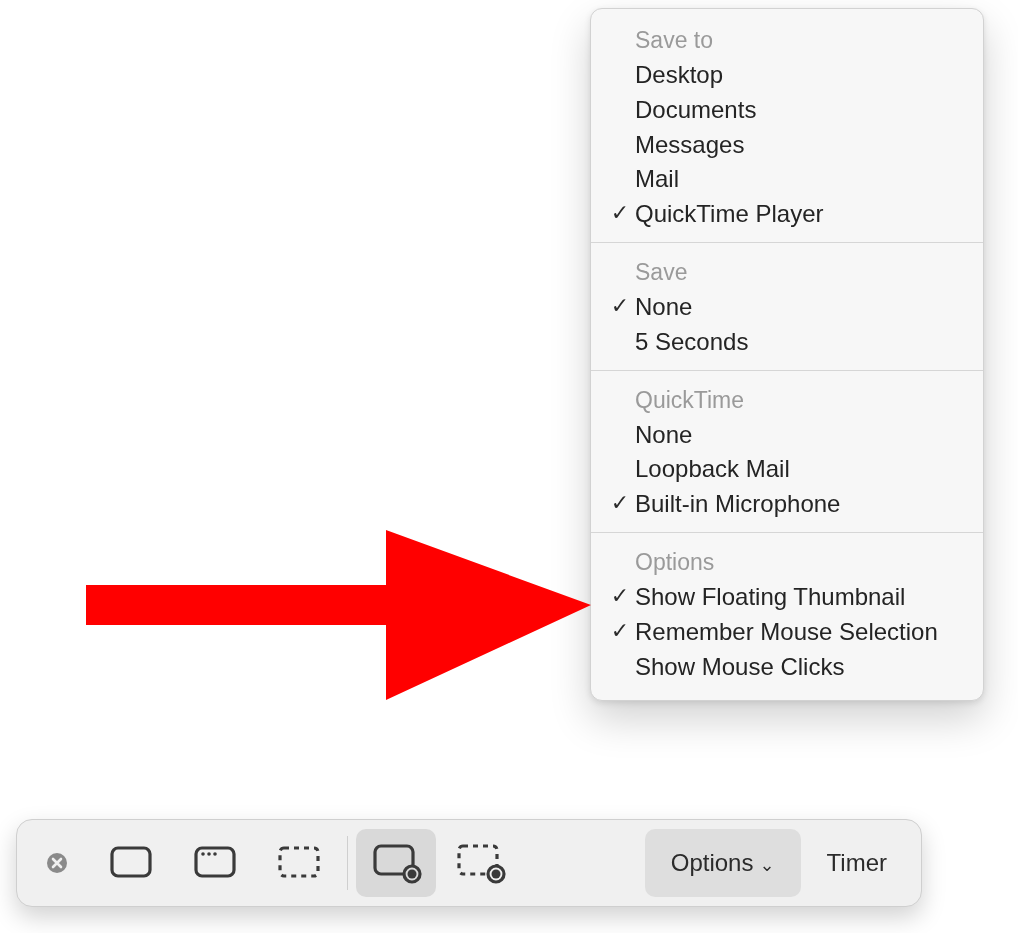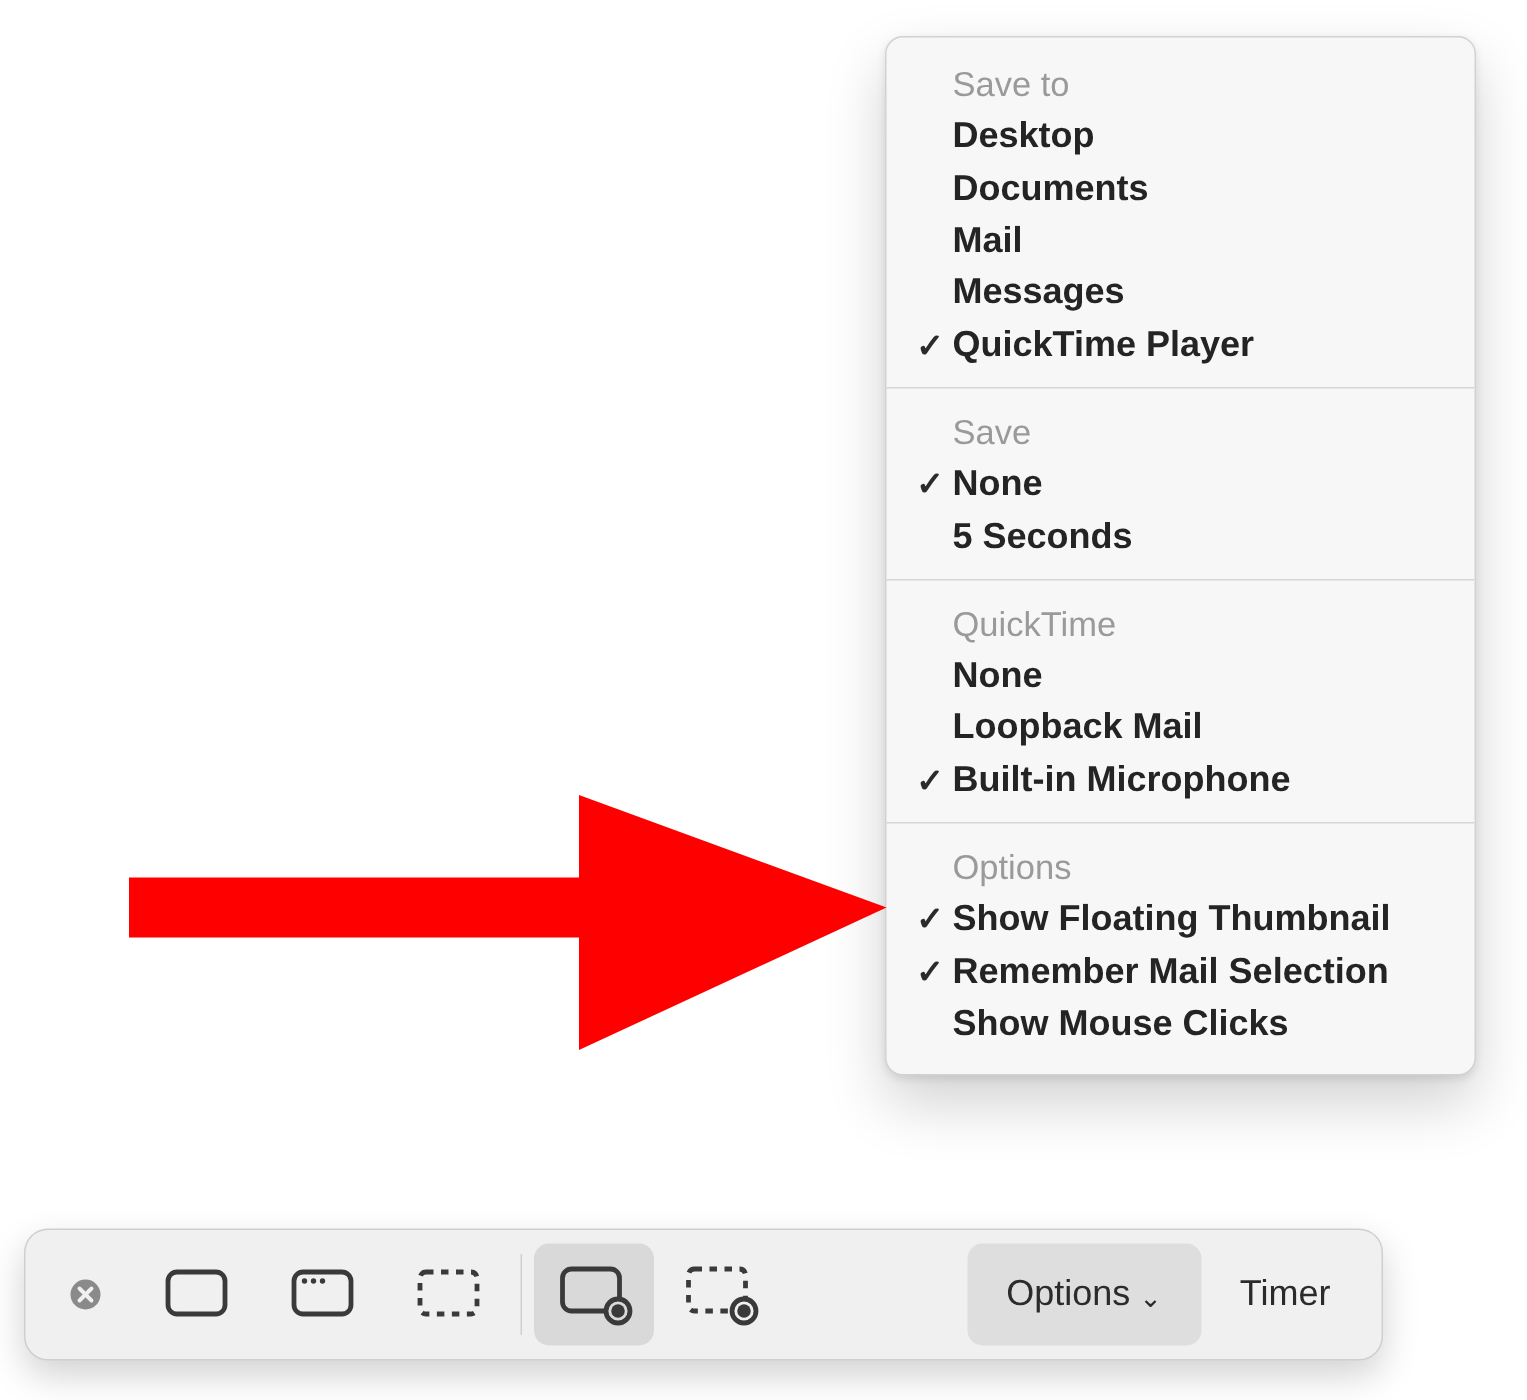--- a/index.html
+++ b/index.html
@@ -9,21 +9,21 @@
     height: 933px;
     background: #ffffff;
     font-family: -apple-system, "Helvetica Neue", Arial, sans-serif;
     color: #1c1c1c;
     overflow: hidden;
   }
 
   
   .menu {
     position: absolute;
-    top: 24px;
+    top: 8px;
     left: 590px;
     width: 394px;
     background: #f7f7f7;
     border: 1px solid #d2d2d2;
     border-radius: 12px;
     box-shadow: 0 18px 40px rgba(0,0,0,0.18), 0 2px 6px rgba(0,0,0,0.10);
     padding: 6px 0 10px 0;
     box-sizing: border-box;
   }
   .menu-section { padding: 6px 0 6px 0; }
@@ -33,27 +33,25 @@
     margin: 4px 0;
   }
   .menu-header {
     font-size: 23px;
     color: #9a9a9a;
     padding: 6px 22px 4px 44px;
     cursor: default;
   }
   .menu-item {
     display: flex;
-    align-items: center;
     font-size: 24px;
     line-height: 1.45;
     color: #242424;
     padding: 0 22px 0 14px;
     cursor: default;
-    font-weight: bold;
   }
   .menu-item .check {
     width: 30px;
     text-align: center;
     font-size: 22px;
     color: #2b2b2b;
     visibility: hidden;
   }
   .menu-item.checked .check { visibility: visible; }
   .menu-item .label { flex: 1 1 auto; }
@@ -135,26 +133,26 @@
     <div class="menu-item">
       <span class="check">✓</span>
       <span class="label">Desktop</span>
     </div>
     <div class="menu-item">
       <span class="check">✓</span>
       <span class="label">Documents</span>
     </div>
     <div class="menu-item">
       <span class="check">✓</span>
+      <span class="label">Messages</span>
+    </div>
+    <div class="menu-item">
+      <span class="check">✓</span>
       <span class="label">Mail</span>
     </div>
-    <div class="menu-item">
-      <span class="check">✓</span>
-      <span class="label">Messages</span>
-    </div>
     <div class="menu-item checked">
       <span class="check">✓</span>
       <span class="label">QuickTime Player</span>
     </div>
   </div>
 
   <div class="menu-sep"></div>
 
   <div class="menu-section">
     <div class="menu-header">Save</div>
@@ -189,21 +187,21 @@
   <div class="menu-sep"></div>
 
   <div class="menu-section">
     <div class="menu-header">Options</div>
     <div class="menu-item checked">
       <span class="check">✓</span>
       <span class="label">Show Floating Thumbnail</span>
     </div>
     <div class="menu-item checked">
       <span class="check">✓</span>
-      <span class="label">Remember Mail Selection</span>
+      <span class="label">Remember Mouse Selection</span>
     </div>
     <div class="menu-item">
       <span class="check">✓</span>
       <span class="label">Show Mouse Clicks</span>
     </div>
   </div>
 </div>
 
 <div class="toolbar">
 

